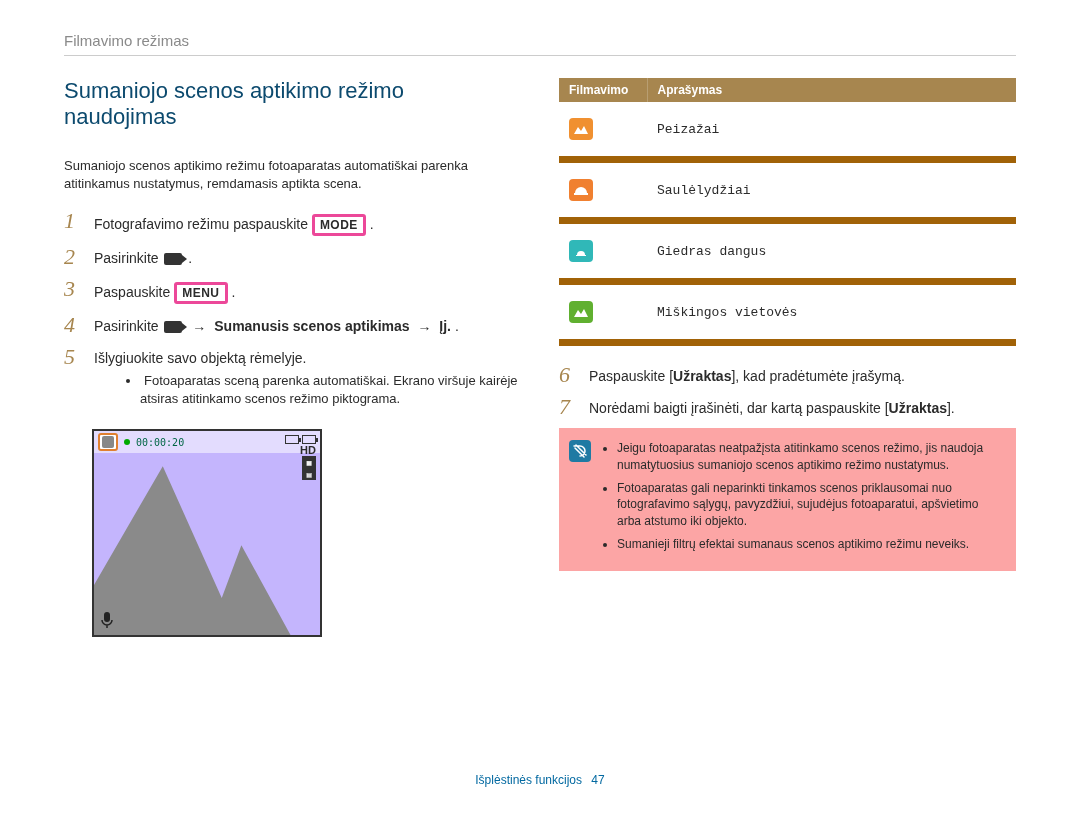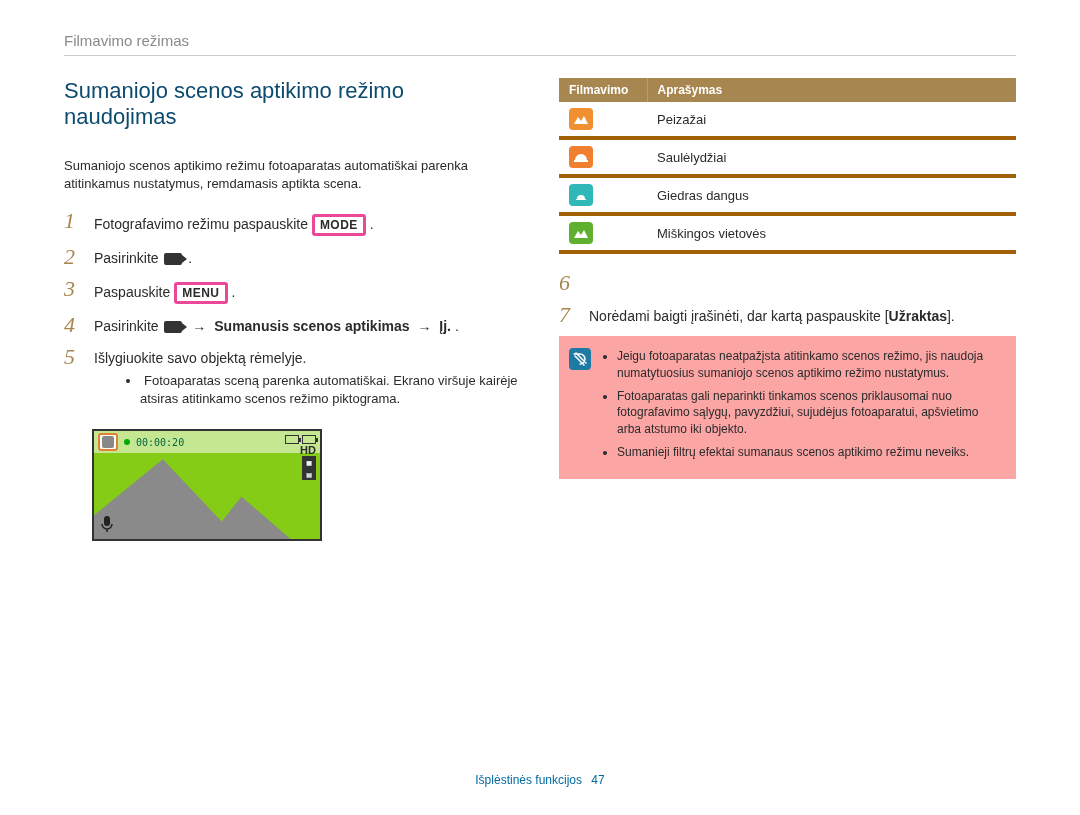--- a/index.html
+++ b/index.html
@@ -87,23 +87,23 @@
     border-bottom: 4px solid transparent;
     border-left: 5px solid #333;
   }
   .subbullet {
     margin: 6px 0 12px 32px;
     font-size: 13px;
   }
   .subbullet li { list-style: disc inside; margin-left: 0; line-height: 1.35; text-indent: -14px; padding-left: 14px; }
   .camera-preview {
     margin: 10px 0 0 28px;
-    width: 230px; height: 112px;
+    width: 230px; height: 208px;
     border: 2px solid #333;
-    background: #84cc16;
+    background: #c4b5fd;
     position: relative;
     overflow: hidden;
   }
   .topbar {
     height: 22px; background: #fff8;
     display: flex; align-items: center; gap: 6px;
     padding: 0 4px;
     font-size: 10px;
   }
   .scene-badge {
@@ -149,22 +149,23 @@
     font-weight: 600;
     text-align: left;
     padding: 5px 10px;
     font-size: 12px;
   }
   table.desc th:first-child {
     border-right: 1px solid #fff3;
     width: 88px;
   }
   table.desc td {
-    padding: 6px 10px;
-    border-bottom: 4px solid #a16207;
+    padding: 16px 10px;
+    border-bottom: 7px solid #a16207;
+    font-family: Liberation Mono, monospace;
   }
   .picto {
     width: 24px; height: 22px;
     border-radius: 4px;
     display: inline-flex; align-items: center; justify-content: center;
     color: #fff;
   }
   .p-orange { background: #f09030; }
   .p-orange2 { background: #f08030; }
   .p-teal { background: #30b8b8; }
@@ -331,20 +332,23 @@
                 </svg>
               </span></td>
           <td>Miškingos vietovės</td>
         </tr>
       </tbody>
     </table>
 
     <ol class="steps">
       <li>
         <span class="step-num">6</span>
+        <span class="step-body">
+          <span>Paspauskite [</span><span class="bold">Užraktas</span><span>], kad pradėtumėte įrašymą.</span>
+        </span>
       </li>
       <li>
         <span class="step-num">7</span>
         <span class="step-body">
           <span>Norėdami baigti įrašinėti, dar kartą paspauskite [</span><span class="bold">Užraktas</span><span>].</span>
         </span>
       </li>
     </ol>
 
     <div class="notebox">

